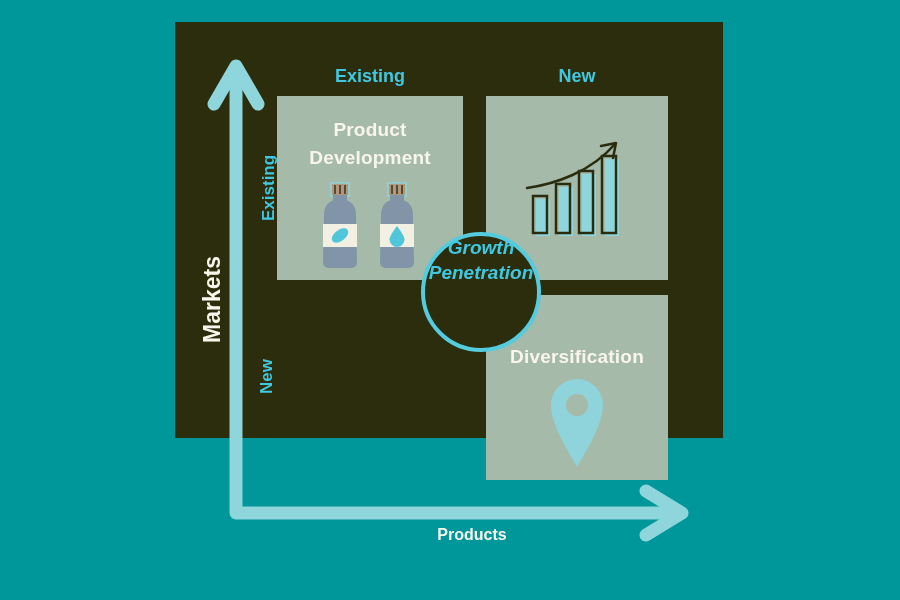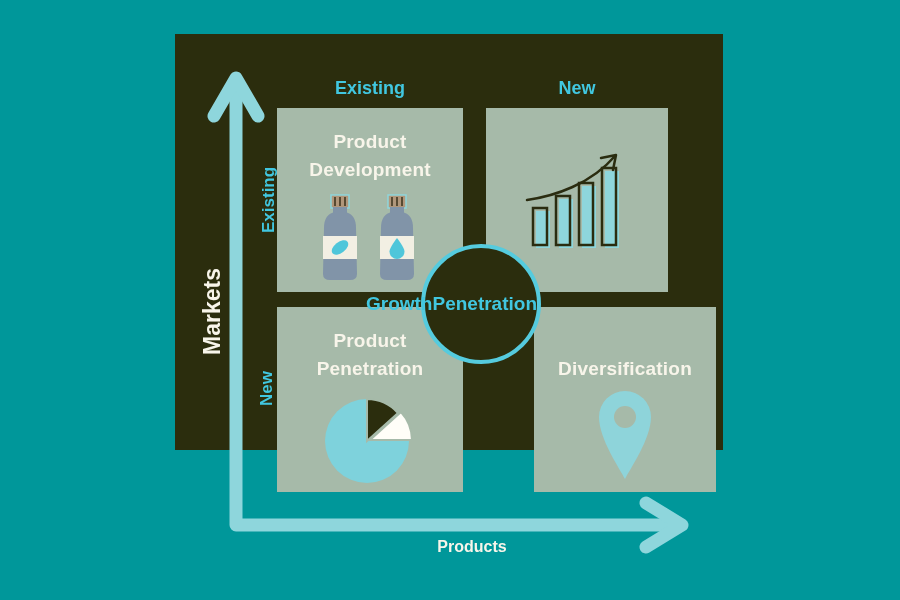--- a/index.html
+++ b/index.html
@@ -6,48 +6,48 @@
     --bg:#00979a; --panel:#2b2d0d; --quadrant:#a6baa9;
     --teal-text:#41c7e0; --teal-pale:#8ed6dc; --circle-border:#55cbde;
     --text-light:#f8f5ea; --stroke-dark:#2a2c10;
     --pie-teal:#7ed2dc; --pin-teal:#8ed4da; --white-slice:#fffef8;
     --bottle-body:#8194a8; --bottle-label:#f2efe3; --bottle-cap:#b1977b;
     --bottle-teal:#4fc6da; --cap-stripe:#574a33;
   }
   *{margin:0;padding:0;box-sizing:border-box;}
   html,body{width:900px;height:600px;overflow:hidden;}
   body{background:var(--bg);font-family:"Liberation Sans",sans-serif;position:relative;}
-  .panel{position:absolute;left:175px;top:34px;width:548px;height:416px;background:var(--panel);}
+  .panel{position:absolute;left:175px;top:22px;width:548px;height:416px;background:var(--panel);}
   .arrows-svg{position:absolute;left:0;top:0;width:548px;height:552px;}
   .quad{position:absolute;background:var(--quadrant);display:flex;flex-direction:column;align-items:center;}
   .quad-tl{left:102px;top:74px;width:186px;height:184px;}
   .quad-tr{left:311px;top:74px;width:182px;height:184px;}
   .quad-bl{left:102px;top:273px;width:186px;height:185px;}
-  .quad-br{left:311px;top:273px;width:182px;height:185px;margin-left:48px;}
+  .quad-br{left:311px;top:273px;width:182px;height:185px;}
   .quad-title{margin-top:20px;width:160px;text-align:center;font-size:19px;font-weight:bold;
     color:var(--text-light);line-height:1.45;letter-spacing:.2px;}
   .quad-br .quad-title{margin-top:48px;}
   .quad-icon{flex:1;display:flex;align-items:center;justify-content:center;}
   .quad-br .quad-icon{align-items:flex-start;padding-top:6px;}
   .col-header{position:absolute;top:44px;height:26px;text-align:center;font-size:18px;
     font-weight:bold;color:var(--teal-text);}
   .col-header.c1{left:102px;width:186px;}
   .col-header.c2{left:311px;width:182px;}
   .vlabel{position:absolute;display:flex;align-items:center;justify-content:center;
     writing-mode:vertical-rl;transform:rotate(180deg);font-weight:bold;}
   .row-label{color:var(--teal-text);font-size:17px;}
   .row-existing{left:82px;top:96px;width:24px;height:140px;}
   .row-new{left:80px;top:295px;width:24px;height:120px;}
   .markets{left:22px;top:193px;width:30px;height:170px;color:var(--text-light);font-size:23px;}
   .products{position:absolute;left:112px;top:504px;width:370px;height:30px;text-align:center;
     color:var(--text-light);font-size:16px;font-weight:bold;}
   .center-circle{position:absolute;left:246px;top:210px;width:120px;height:120px;border-radius:50%;
-    background:var(--panel);border:4px solid var(--circle-border);display:flex;flex-direction:row;
-    align-items:center;justify-content:flex-end;text-align:center;color:var(--teal-text);
-    font-size:19px;font-weight:bold;line-height:1.3;}
+    background:var(--panel);border:4px solid var(--circle-border);display:flex;flex-direction:column;
+    align-items:center;justify-content:flex-start;text-align:center;color:var(--teal-text);
+    font-size:19px;font-weight:bold;line-height:1.3;font-style:italic;}
 </style>
 </head>
 <body>
 
 <div class="panel">
 
   <svg class="arrows-svg" viewBox="0 0 548 552">
     <g fill="none" stroke="var(--teal-pale)" stroke-width="13" stroke-linecap="round" stroke-linejoin="round">
       <polyline points="61,52 61,491 501,491"></polyline>
       <polyline points="39,82 61,44 83,82"></polyline>
@@ -112,30 +112,20 @@
           <rect x="79" y="18" width="14" height="77"></rect>
         </g>
         <g fill="none" stroke="var(--stroke-dark)" stroke-width="2.5" stroke-linecap="round" stroke-linejoin="round">
           <path d="M4,50 C32,46 68,34 92,6"></path>
           <polyline points="78,8 93,5 90,20"></polyline>
         </g>
       </svg>
     </div>
   </div>
 
-  <div class="quad quad-bl">
-    <div class="quad-title">Product Penetration</div>
-    <div class="quad-icon">
-      <svg width="100" height="96" viewBox="0 0 100 96">
-        <circle cx="47" cy="52" r="42" fill="var(--pie-teal)"></circle>
-        <path d="M47,52 L47,10 A42,42 0 0 1 78,24 Z" fill="var(--panel)" stroke="var(--quadrant)" stroke-width="2"></path>
-        <path d="M47,52 L78,24 A42,42 0 0 1 89,52 Z" fill="var(--white-slice)" stroke="var(--quadrant)" stroke-width="2" transform="translate(3,-1)"></path>
-      </svg>
-    </div>
-  </div>
 
   <div class="quad quad-br">
     <div class="quad-title">Diversification</div>
     <div class="quad-icon">
       <svg width="64" height="92" viewBox="0 0 64 92">
         <path d="M32,90 C27,80 6,50 6,28 a26,26 0 1 1 52,0 C58,50 37,80 32,90 Z" fill="var(--pin-teal)"></path>
         <circle cx="32" cy="28" r="11" fill="var(--quadrant)"></circle>
       </svg>
     </div>
   </div>

